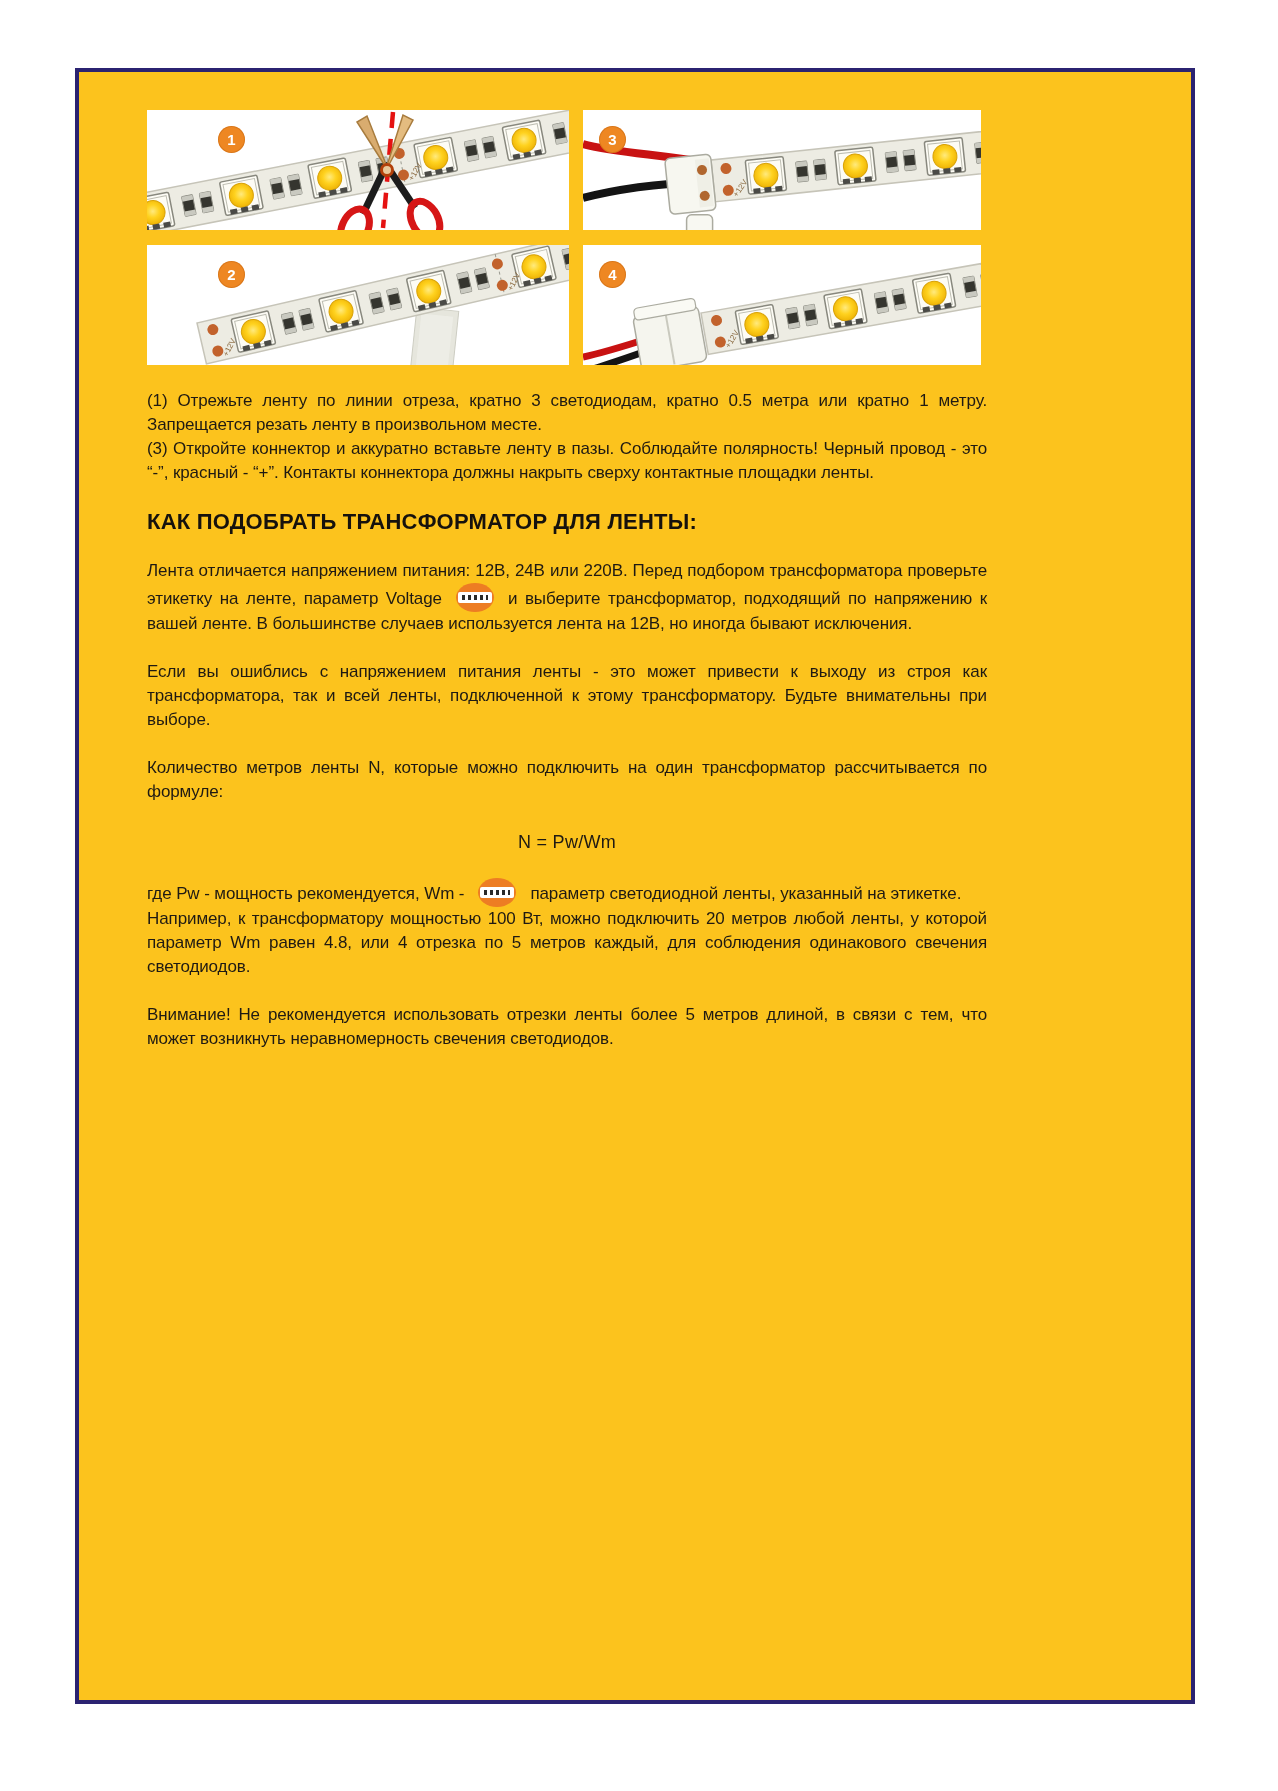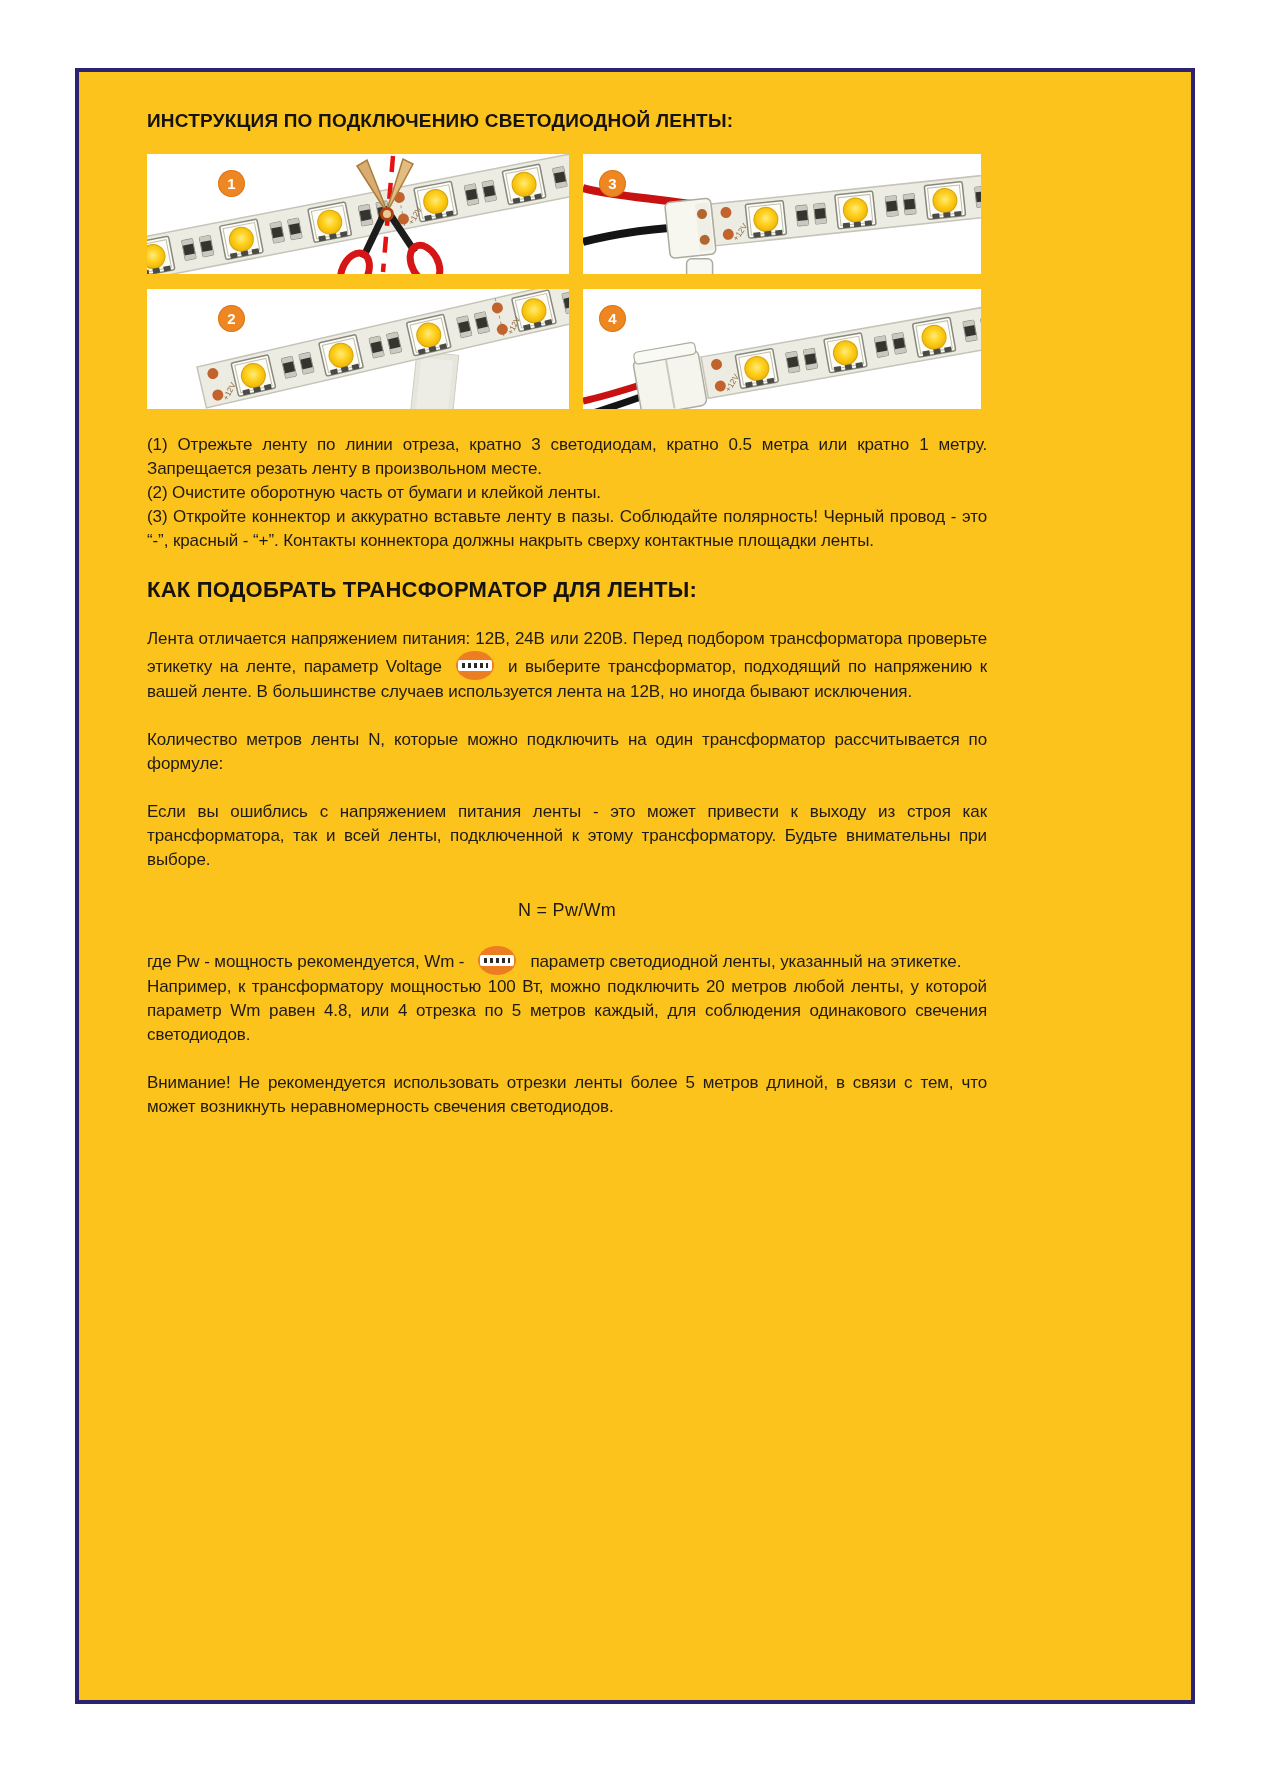--- a/index.html
+++ b/index.html
@@ -90,21 +90,20 @@
       <use href="#padpair" x="596"></use>
       <text x="22" y="40" font-size="8" fill="#8A6A40" font-family="Liberation Sans, sans-serif" transform="rotate(-50 22 40)">+12V</text>
       <text x="314" y="40" font-size="8" fill="#8A6A40" font-family="Liberation Sans, sans-serif" transform="rotate(-50 314 40)">+12V</text>
     </g>
   </defs>
 </svg>
 
 <div class="sheet">
   <div class="content">
 
-    <div class="title">ИНСТРУКЦИЯ ПО ПОДКЛЮЧЕНИЮ СВЕТОДИОДНОЙ ЛЕНТЫ:</div>
 
     <div class="photo-grid">
 
       <div class="photo">
         <svg width="422" height="120" viewBox="0 0 422 120">
           <g transform="translate(-50,92) rotate(-11)">
             <use href="#strip-body"></use>
           </g>
           <line x1="246" y1="2" x2="236" y2="118" stroke="#E51212" stroke-width="4.5" stroke-dasharray="16 11"></line>
           <g transform="translate(240,58)">
@@ -167,31 +166,30 @@
               <rect x="2" y="-8" width="62" height="12" rx="4" fill="#FAFAF4" stroke="#ACACA1" stroke-width="1.2"></rect>
             </g>
           </g>
         </svg>
         <div class="badge pos-edge">4</div>
       </div>
     </div>
 
     <div class="steps">
       <p>(1) Отрежьте ленту по линии отреза, кратно 3 светодиодам, кратно 0.5 метра или кратно 1 метру. Запрещается резать ленту в произвольном месте.</p>
-      <p>(2) Очистите оборотную часть от бумаги и клейкой ленты.</p>
       <p>(3) Откройте коннектор и аккуратно вставьте ленту в пазы. Соблюдайте полярность! Черный провод - это “-”, красный - “+”. Контакты коннектора должны накрыть сверху контактные площадки ленты.</p>
     </div>
 
     <div class="h2">КАК ПОДОБРАТЬ ТРАНСФОРМАТОР ДЛЯ ЛЕНТЫ:</div>
 
     <p class="para"><span>Лента отличается напряжением питания: 12В, 24В или 220В. Перед подбором трансформатора проверьте этикетку на ленте, параметр Voltage</span><span class="label-icon"></span><span>и выберите трансформатор, подходящий по напряжению к вашей ленте. В большинстве случаев используется лента на 12В, но иногда бывают исключения.</span></p>
 
+    <p class="para">Если вы ошиблись с напряжением питания ленты - это может привести к выходу из строя как трансформатора, так и всей ленты, подключенной к этому трансформатору. Будьте внимательны при выборе.</p>
+
     <p class="para">Количество метров ленты N, которые можно подключить на один трансформатор рассчитывается по формуле:</p>
-
-    <p class="para">Если вы ошиблись с напряжением питания ленты - это может привести к выходу из строя как трансформатора, так и всей ленты, подключенной к этому трансформатору. Будьте внимательны при выборе.</p>
 
     <p class="formula">N = Pw/Wm</p>
 
     <div class="para">
       <p><span>где Pw - мощность рекомендуется, Wm -</span><span class="label-icon"></span><span>параметр светодиодной ленты, указанный на этикетке.</span></p>
       <p>Например, к трансформатору мощностью 100 Вт, можно подключить 20 метров любой ленты, у которой параметр Wm равен 4.8, или 4 отрезка по 5 метров каждый, для соблюдения одинакового свечения светодиодов.</p>
     </div>
 
     <p class="para">Внимание! Не рекомендуется использовать отрезки ленты более 5 метров длиной, в связи с тем, что может возникнуть неравномерность свечения светодиодов.</p>
 

